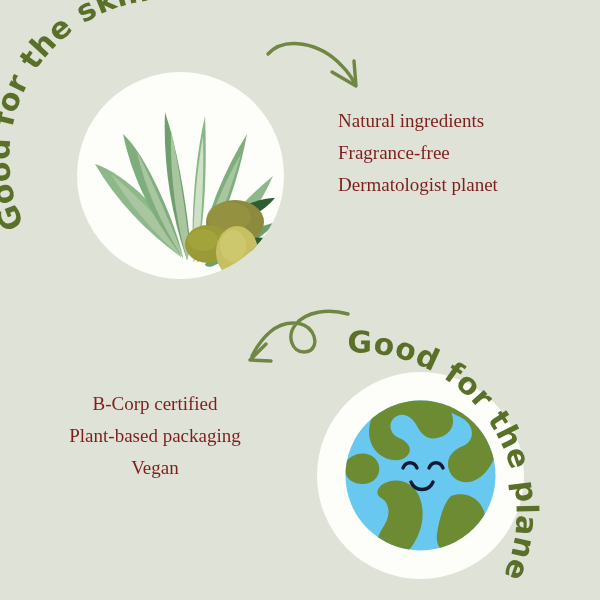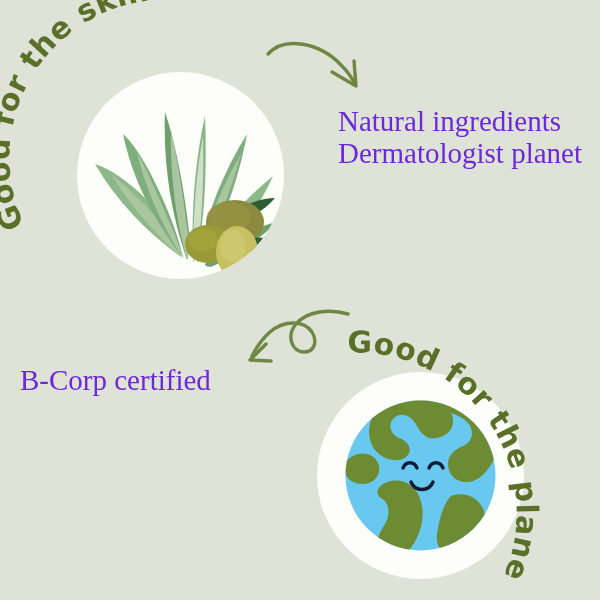--- a/index.html
+++ b/index.html
@@ -39,27 +39,27 @@
     font-weight: 700;
     font-size: 30px;
     fill: #5a7029;
     letter-spacing: 0.5px;
   }
 
   
   .benefit-list {
     position: absolute;
     font-family: "Liberation Serif", serif;
-    font-size: 29px;
+    font-size: 19px;
     line-height: 32px;
-    color: #6d28d9;
+    color: #7f1d1d;
     white-space: nowrap;
   }
   #skin-list   { left: 338px; top: 105px;  text-align: left; }
-  #planet-list { left: 20px;  top: 364px;  width: 270px; text-align: left; }
+  #planet-list { left: 20px;  top: 388px;  width: 270px; text-align: center; }
   .benefit-list div { padding: 0; }
 
   
   .arrow { position: absolute; }
   #arrow-top    { left: 262px; top: 28px;  width: 130px; height: 74px; }
   #arrow-bottom { left: 240px; top: 298px; width: 115px; height: 74px; }
   .arrow svg { width: 100%; height: 100%; overflow: visible; }
   .arrow path, .arrow circle { stroke: #6f8743; fill: none; stroke-linecap: round; stroke-linejoin: round; }
 
   
@@ -123,20 +123,21 @@
         <path id="skinArcPath" d="M 24 238 A 152 152 0 0 1 292 68" fill="none"></path>
       </defs>
       <text class="arc-text">
         <textPath href="#skinArcPath" startOffset="4%">Good for the skin</textPath>
       </text>
     </svg>
   </div>
 
   <div class="benefit-list" id="skin-list">
     <div>Natural ingredients</div>
+    <div>Fragrance-free</div>
     <div>Dermatologist planet</div>
   </div>
 
   <div class="arrow" id="arrow-top">
     <svg viewBox="0 0 130 74" xmlns="http://www.w3.org/2000/svg">
       <path d="M6 26 C 22 8, 58 14, 80 38 C 86 44, 90 50, 93 56" stroke-width="3.4"></path>
       <path d="M70 44 L 94 58 L 92 33" stroke-width="3.4"></path>
     </svg>
   </div>
 
@@ -178,20 +179,22 @@
         <path id="planetArcPath" d="M 94 48 A 160 160 0 0 1 254 270" fill="none"></path>
       </defs>
       <text class="arc-text">
         <textPath href="#planetArcPath" startOffset="1%">Good for the planet</textPath>
       </text>
     </svg>
   </div>
 
   <div class="benefit-list" id="planet-list">
     <div>B-Corp certified</div>
+    <div>Plant-based packaging</div>
+    <div>Vegan</div>
   </div>
 
   <div class="arrow" id="arrow-bottom">
     <svg viewBox="0 0 115 74" xmlns="http://www.w3.org/2000/svg">
       <path d="M108 16 C 88 10, 66 14, 56 26 C 46 38, 52 54, 64 54 C 74 54, 78 44, 72 34 C 64 22, 44 22, 30 34 C 22 41, 16 50, 12 58" stroke-width="3.4"></path>
       <path d="M26 46 L 10 62 L 31 63" stroke-width="3.4"></path>
     </svg>
   </div>
 
 </div>

